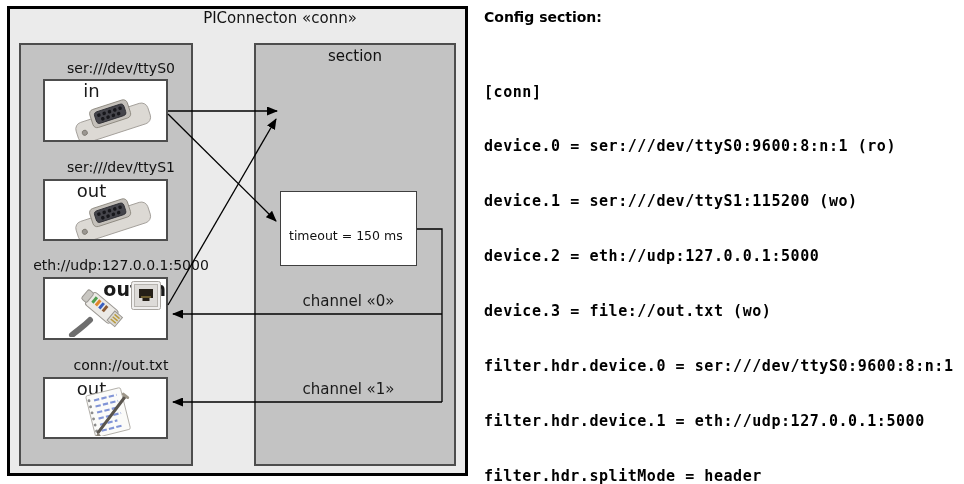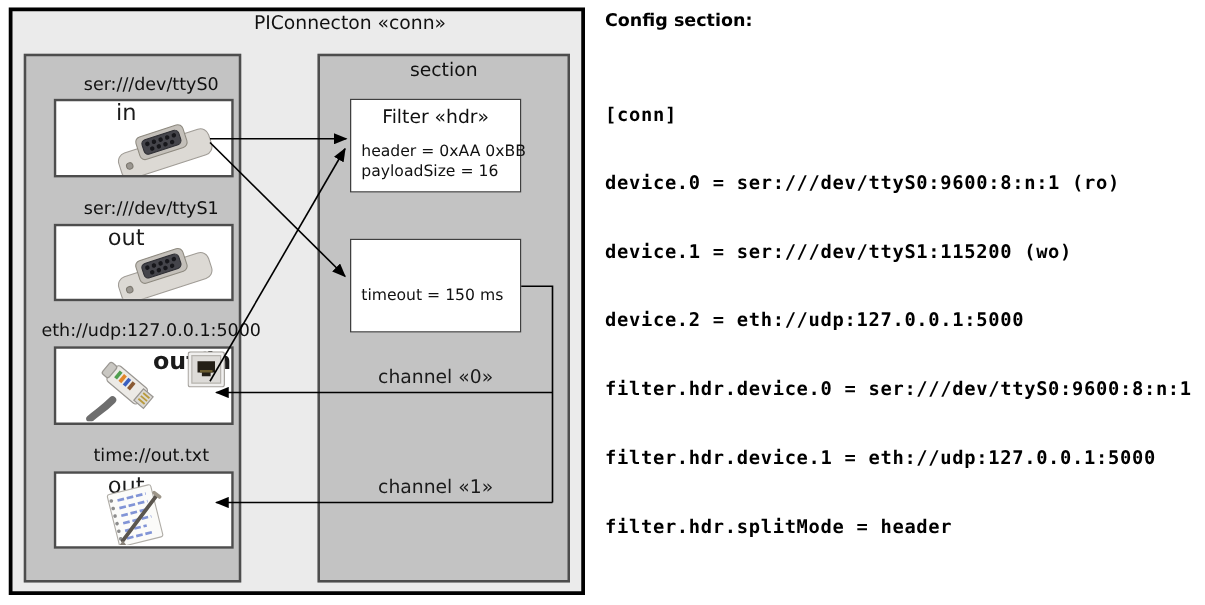--- a/index.html
+++ b/index.html
@@ -42,21 +42,21 @@
 
   
   .dev-label {
     left: 19px; width: 204px;
     text-align: center;
     font-size: 14px;
     color: #111;
     white-space: nowrap;
   }
   .device-box {
-    left: 43px; width: 144px; height: 63px;
+    left: 43px; width: 125px; height: 63px;
     background: #fff;
     border: 2px solid #4d4d4d;
     position: absolute;
   }
   .dir-label {
     position: absolute;
     top: 0; left: 0; right: 0;
     text-align: center;
     padding-right: 28px;
     font-size: 18px;
@@ -204,47 +204,40 @@
         <rect x="31" y="22" width="3" height="7" fill="#3a5fc0"></rect>
         <rect x="35.5" y="22" width="3" height="7" fill="#8a5a33"></rect>
         <rect x="48" y="23" width="6.5" height="1.5" fill="#b99b3e"></rect>
         <rect x="48" y="26" width="6.5" height="1.5" fill="#b99b3e"></rect>
         <rect x="48" y="29" width="6.5" height="1.5" fill="#b99b3e"></rect>
         <rect x="12" y="21" width="7" height="12" rx="2" fill="#c9c7c2" stroke="#9a9792"></rect>
       </g>
     </svg>
   </div>
 
-  <div class="abs dev-label" style="top:357px">time://out.txt</div>
+  <div class="abs dev-label" style="top:357px">conn://out.txt</div>
   <div class="device-box" style="top:377px; height:62px">
     <span class="dir-label">out</span>
     <svg class="icon" style="left:34px; bottom:1px; width:60px; height:50px" viewBox="0 0 64 56">
       <g transform="rotate(-14 30 30)">
         <rect x="11" y="6" width="40" height="48" rx="2" fill="#fbfbf9" stroke="#b0ada7"></rect>
         <circle cx="13.5" cy="12" r="1.6" fill="#8c8c8c"></circle>
           <circle cx="13.5" cy="19" r="1.6" fill="#8c8c8c"></circle>
           <circle cx="13.5" cy="26" r="1.6" fill="#8c8c8c"></circle>
           <circle cx="13.5" cy="33" r="1.6" fill="#8c8c8c"></circle>
           <circle cx="13.5" cy="40" r="1.6" fill="#8c8c8c"></circle>
           <circle cx="13.5" cy="47" r="1.6" fill="#8c8c8c"></circle>
         <path d="M19 13 h26 M19 20 h26 M19 27 h22 M19 34 h26 M19 41 h20 M19 48 h24" stroke="#8194d6" stroke-width="2.4" stroke-dasharray="6 2.5"></path>
       </g>
       <path d="M20 52 L50 12" stroke="#5a554e" stroke-width="3.4" stroke-linecap="round"></path>
       <path d="M20 52 l-5 7 8-3 z" fill="#8a8379"></path>
       <path d="M48 9 l5 4" stroke="#9d9689" stroke-width="3.2" stroke-linecap="round"></path>
     </svg>
   </div>
 
-  <div class="filter-box" style="top:79px">
-    <div class="filter-title">Filter «hdr»</div>
-    <div class="filter-props">
-      <div>header = 0xAA 0xBB</div>
-      <div>payloadSize = 16</div>
-    </div>
-  </div>
 
   <div class="filter-box" style="top:191px">
     <div class="filter-props single">
       <div>timeout = 150 ms</div>
     </div>
   </div>
 
   <div class="abs channel-label" style="top:292px">channel «0»</div>
   <div class="abs channel-label" style="top:380px">channel «1»</div>
 
@@ -263,20 +256,21 @@
       <path d="M442 402 L173 402" marker-end="url(#arw)"></path>
     </g>
   </svg>
 
   <div class="abs config-heading">Config section:</div>
   <div class="abs config-block">
     <div>[conn]</div>
     <div>device.0 = ser:///dev/ttyS0:9600:8:n:1 (ro)</div>
     <div>device.1 = ser:///dev/ttyS1:115200 (wo)</div>
     <div>device.2 = eth://udp:127.0.0.1:5000</div>
+    <div>device.3 = file://out.txt (wo)</div>
     <div>filter.hdr.device.0 = ser:///dev/ttyS0:9600:8:n:1</div>
     <div>filter.hdr.device.1 = eth://udp:127.0.0.1:5000</div>
     <div>filter.hdr.splitMode = header</div>
     
     
     
     
     
     
     

